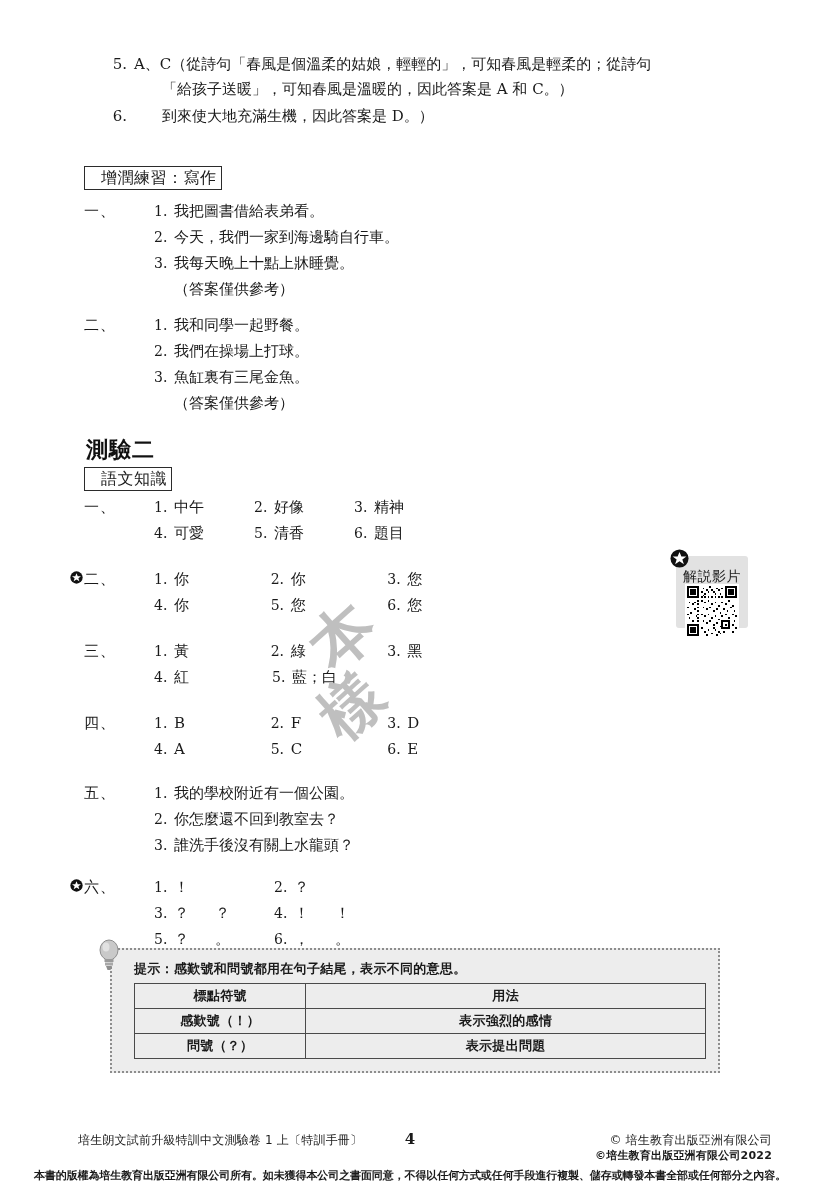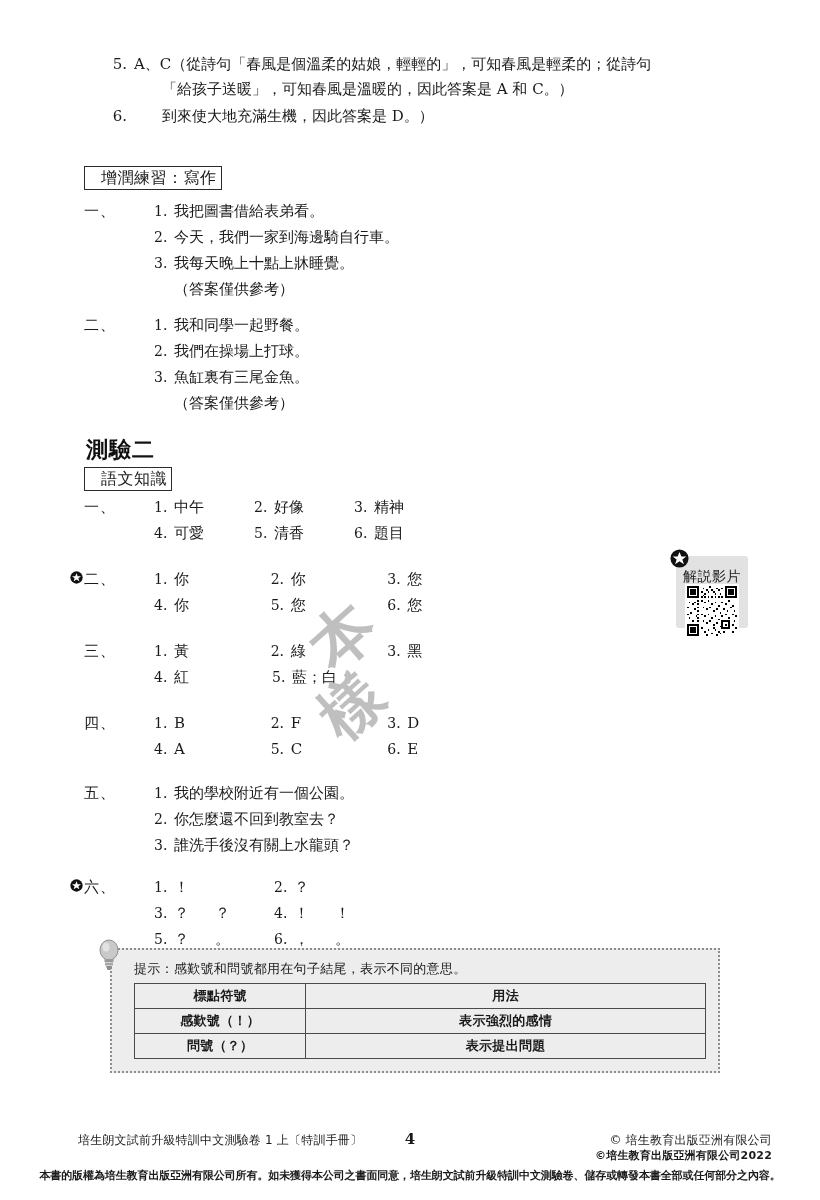--- a/index.html
+++ b/index.html
@@ -181,21 +181,21 @@
     background: #ededed;
     box-sizing: border-box;
     padding: 9px 12px 12px 22px;
   }
   .tip-text {
     font-size: 13px;
     line-height: 19px;
     letter-spacing: 0.3px;
     color: #1a1a1a;
     margin-bottom: 5px;
-    font-weight: normal;
+    font-weight: bold;
   }
   table.tiptable {
     border-collapse: collapse;
     width: 100%;
     background: #ededed;
   }
   table.tiptable td {
     border: 1px solid #4a4a4a;
     font-size: 13px;
     line-height: 18px;
@@ -756,15 +756,15 @@
     </tbody>
       </table>
   </div>
 
   <div class="footer">
     <div class="f-left">培生朗文試前升級特訓中文測驗卷 1 上〔特訓手冊〕</div>
     <div class="f-page">4</div>
     <div class="f-right">© 培生教育出版亞洲有限公司</div>
     <div class="f-right2">©培生教育出版亞洲有限公司2022</div>
   </div>
-  <div class="copyright">本書的版權為培生教育出版亞洲有限公司所有。如未獲得本公司之書面同意，培生朗文試前升級特訓中文測驗卷、儲存或轉發本書全部或任何部分之內容。</div>
+  <div class="copyright">本書的版權為培生教育出版亞洲有限公司所有。如未獲得本公司之書面同意，不得以任何方式或任何手段進行複製、儲存或轉發本書全部或任何部分之內容。</div>
 
 </div>
 
 </body></html>

